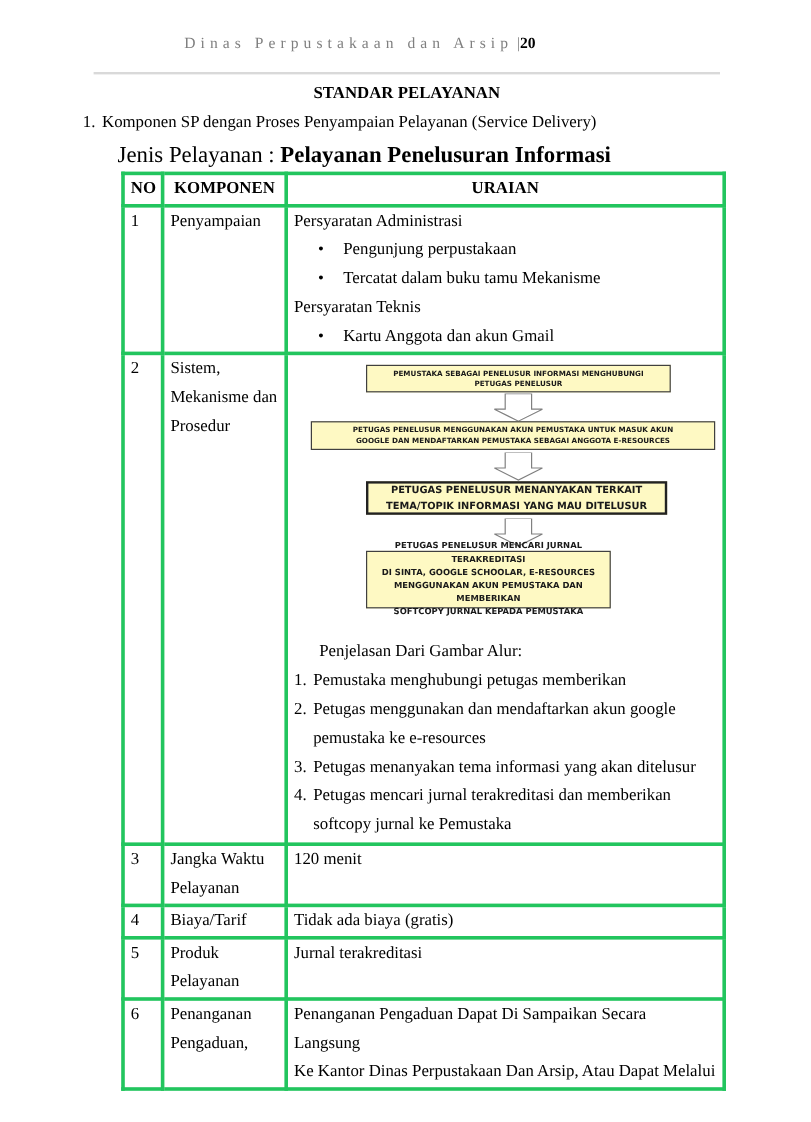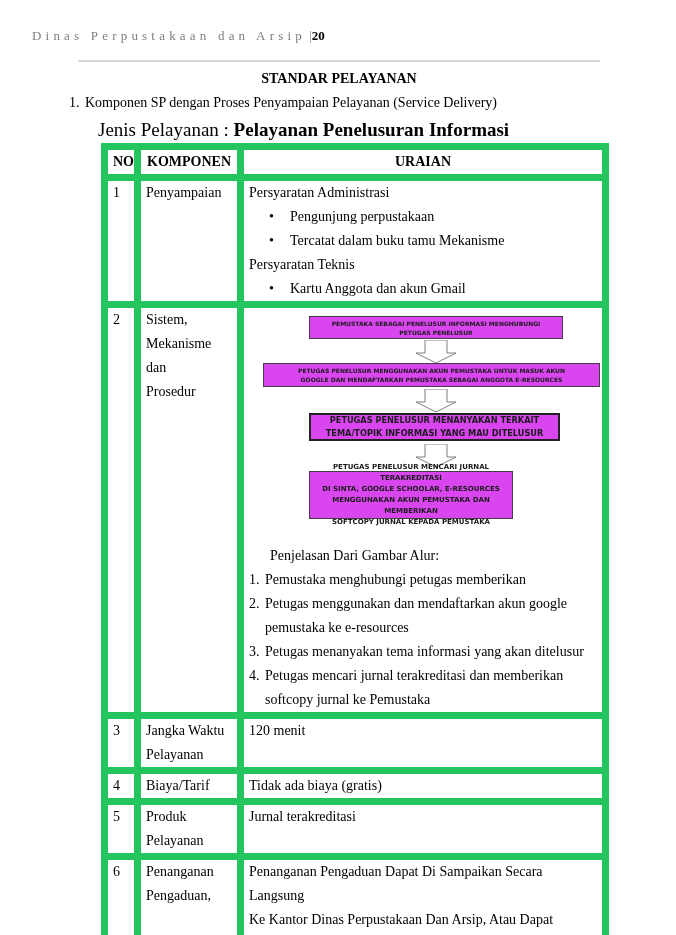--- a/index.html
+++ b/index.html
@@ -1,46 +1,46 @@
 <!DOCTYPE html>
 <html><head>
 <meta charset="utf-8">
 <style>
   html, body { margin: 0; padding: 0; background: #ffffff; }
   body { width: 676px; height: 935px; position: relative; overflow: hidden;
          font-family: "Liberation Serif", "DejaVu Serif", serif; color: #000; }
 
-  .page-header { position: absolute; left: 0; top: 28px; width: 600px; text-align: left;
-                 font-size: 13px; padding-left: 32px; }
+  .page-header { position: absolute; left: 0; top: 28px; width: 600px; text-align: center;
+                 font-size: 13px; }
   .page-header .hdr-text { color: #7f7f7f; letter-spacing: 4.2px; }
   .page-header .hdr-sep { color: #7f7f7f; margin-left: 0px; }
   .page-header .hdr-num { font-weight: bold; color: #000; letter-spacing: 0; }
   .header-rule { position: absolute; left: 78px; top: 60px; width: 522px; height: 2px; background: #d9d9d9; }
 
   .doc-title { position: absolute; left: 78px; width: 522px; top: 71px; text-align: center;
                font-weight: bold; font-size: 14px; }
   .section-heading { position: absolute; left: 69px; top: 95px; font-size: 14px; }
   .section-heading .num { display: inline-block; width: 16px; }
   .service-type { position: absolute; left: 98px; top: 119px; font-size: 19px; }
   .service-type b { font-weight: bold; }
 
   table.sp { position: absolute; left: 101px; top: 143px; border-collapse: collapse;
              width: 501px; font-size: 14px; table-layout: fixed; }
-  table.sp td, table.sp th { border: 7px solid #22c55e; vertical-align: top; padding: 0 5px;
+  table.sp td, table.sp th { border: 3px solid #22c55e; vertical-align: top; padding: 0 5px;
              line-height: 24px; }
   table.sp th { font-weight: bold; text-align: center; padding-top: 0; }
   col.c-no { width: 33px; } col.c-komp { width: 103px; } col.c-ur { width: 365px; }
 
   .req-head { display: block; }
   .bullets { list-style: none; margin: 0; padding: 0 0 0 20px; }
   .bullets li { position: relative; padding-left: 21px; }
   .bullets li .dot { position: absolute; left: 0; top: 0; }
 
   .flow { position: relative; height: 232px; margin-left: -5px; }
-  .fbox { position: absolute; border: 1px solid #404040; background: #d946ef; text-align: center;
+  .fbox { position: absolute; border: 1px solid #404040; background: #fef9c3; text-align: center;
           font-family: "DejaVu Sans", "Liberation Sans", sans-serif; font-weight: bold;
           color: #1a1a1a; line-height: 9px; font-size: 6px; box-sizing: border-box;
           display: flex; align-items: center; justify-content: center; flex-direction: column; }
   .fbox.big { border-width: 2px; font-size: 8.2px; line-height: 13px; border-color: #222; }
   .fbox.med { font-size: 7px; line-height: 11px; }
   .farrow { position: absolute; width: 44px; height: 24px; }
 
   .expl-title { display: block; margin-top: 4px; margin-left: 21px; }
   .olist { margin: 0; padding: 0; list-style: none; }
   .olist li { position: relative; padding-left: 16px; }

